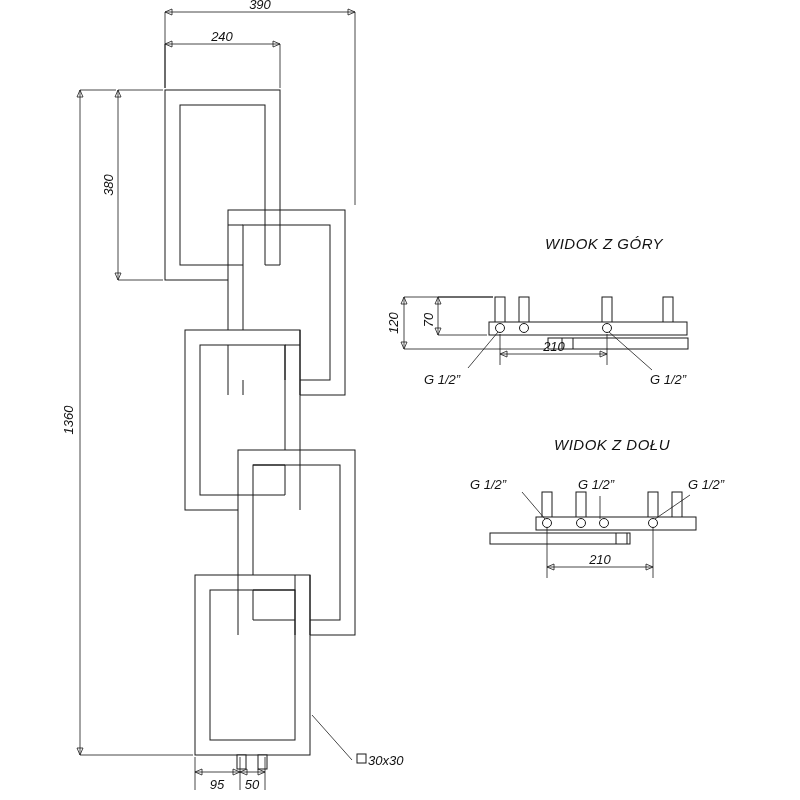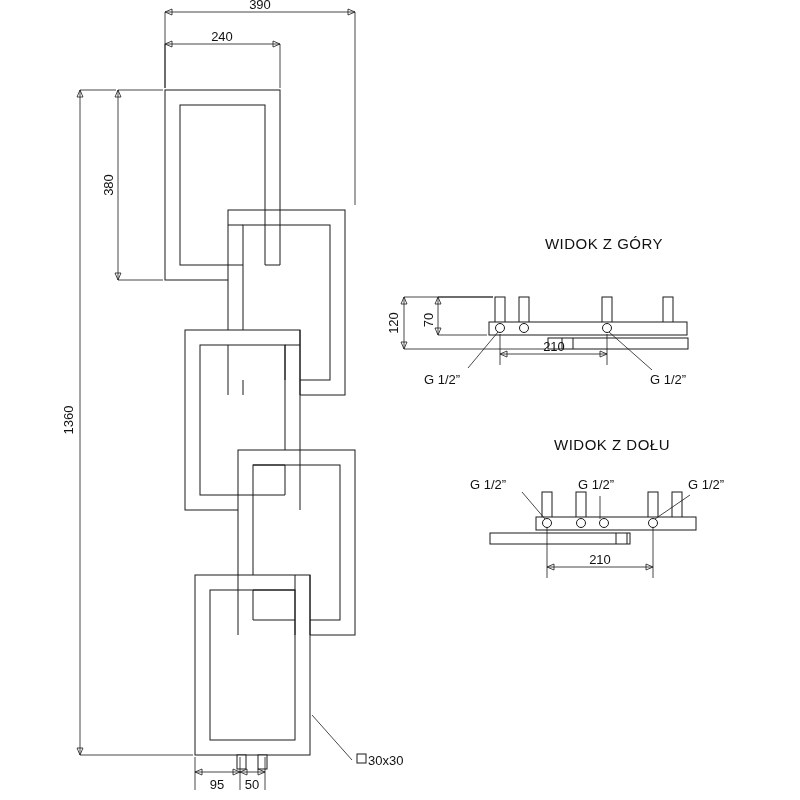--- a/index.html
+++ b/index.html
@@ -3,21 +3,21 @@
 <meta charset="utf-8">
 <style>
   html,body{margin:0;padding:0;}
   body{
     width:800px;height:800px;
     background:#ffffff;
     font-family:"Liberation Sans", sans-serif;
     overflow:hidden;
     position:relative;
   }
-  #stage{position:absolute;left:0;top:0;width:688px;height:800px;}
+  #stage{position:absolute;left:0;top:0;width:688px;height:800px;font-style:italic;}
   svg{display:block;}
   .ln{stroke:#1a1a1a;stroke-width:1;fill:none;}
   .ln-dim{stroke:#1a1a1a;stroke-width:0.8;fill:none;}
   .fillwhite{fill:#ffffff;}
   .txt{font-family:"Liberation Sans", sans-serif;font-size:13px;fill:#111111;}
   .txt-title{font-family:"Liberation Sans", sans-serif;font-size:15px;fill:#111111;letter-spacing:0.5px;}
 </style>
 </head>
 <body>
 

